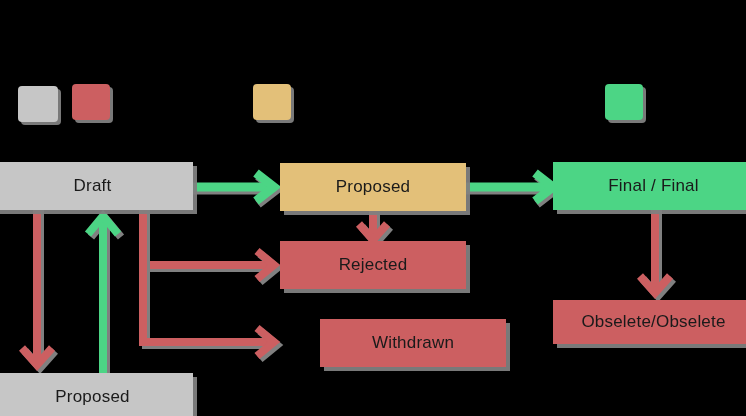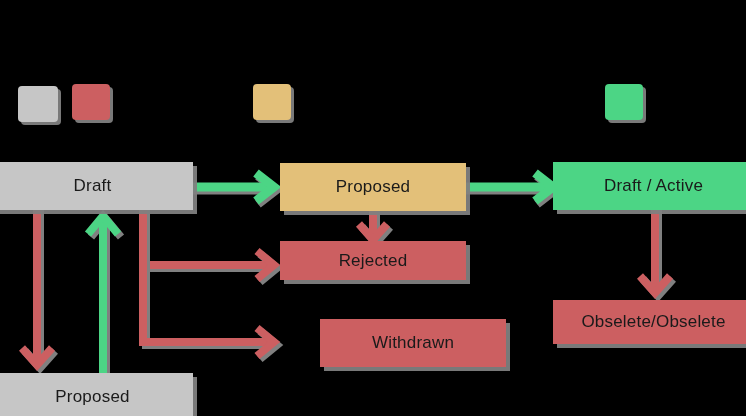--- a/index.html
+++ b/index.html
@@ -129,24 +129,24 @@
 
   <div class="node" style="left:-8px; top:162px; width:201px; height:48px; background:#c6c6c6;">
     <span class="node-label">Draft</span>
   </div>
 
   <div class="node" style="left:280px; top:163px; width:186px; height:48px; background:#e3c079;">
     <span class="node-label">Proposed</span>
   </div>
 
   <div class="node" style="left:553px; top:162px; width:201px; height:48px; background:#4cd585;">
-    <span class="node-label">Draft / Active</span>
+    <span class="node-label">Final / Final</span>
   </div>
 
-  <div class="node" style="left:280px; top:241px; width:186px; height:39px; background:#cc5f61;">
+  <div class="node" style="left:280px; top:241px; width:186px; height:48px; background:#cc5f61;">
     <span class="node-label">Rejected</span>
   </div>
 
   <div class="node" style="left:280px; top:319px; width:186px; height:48px; background:#cc5f61;margin-left:40px;">
     <span class="node-label">Withdrawn</span>
   </div>
 
   <div class="node" style="left:553px; top:300px; width:201px; height:44px; background:#cc5f61;">
     <span class="node-label">Obselete/Obselete</span>
   </div>

